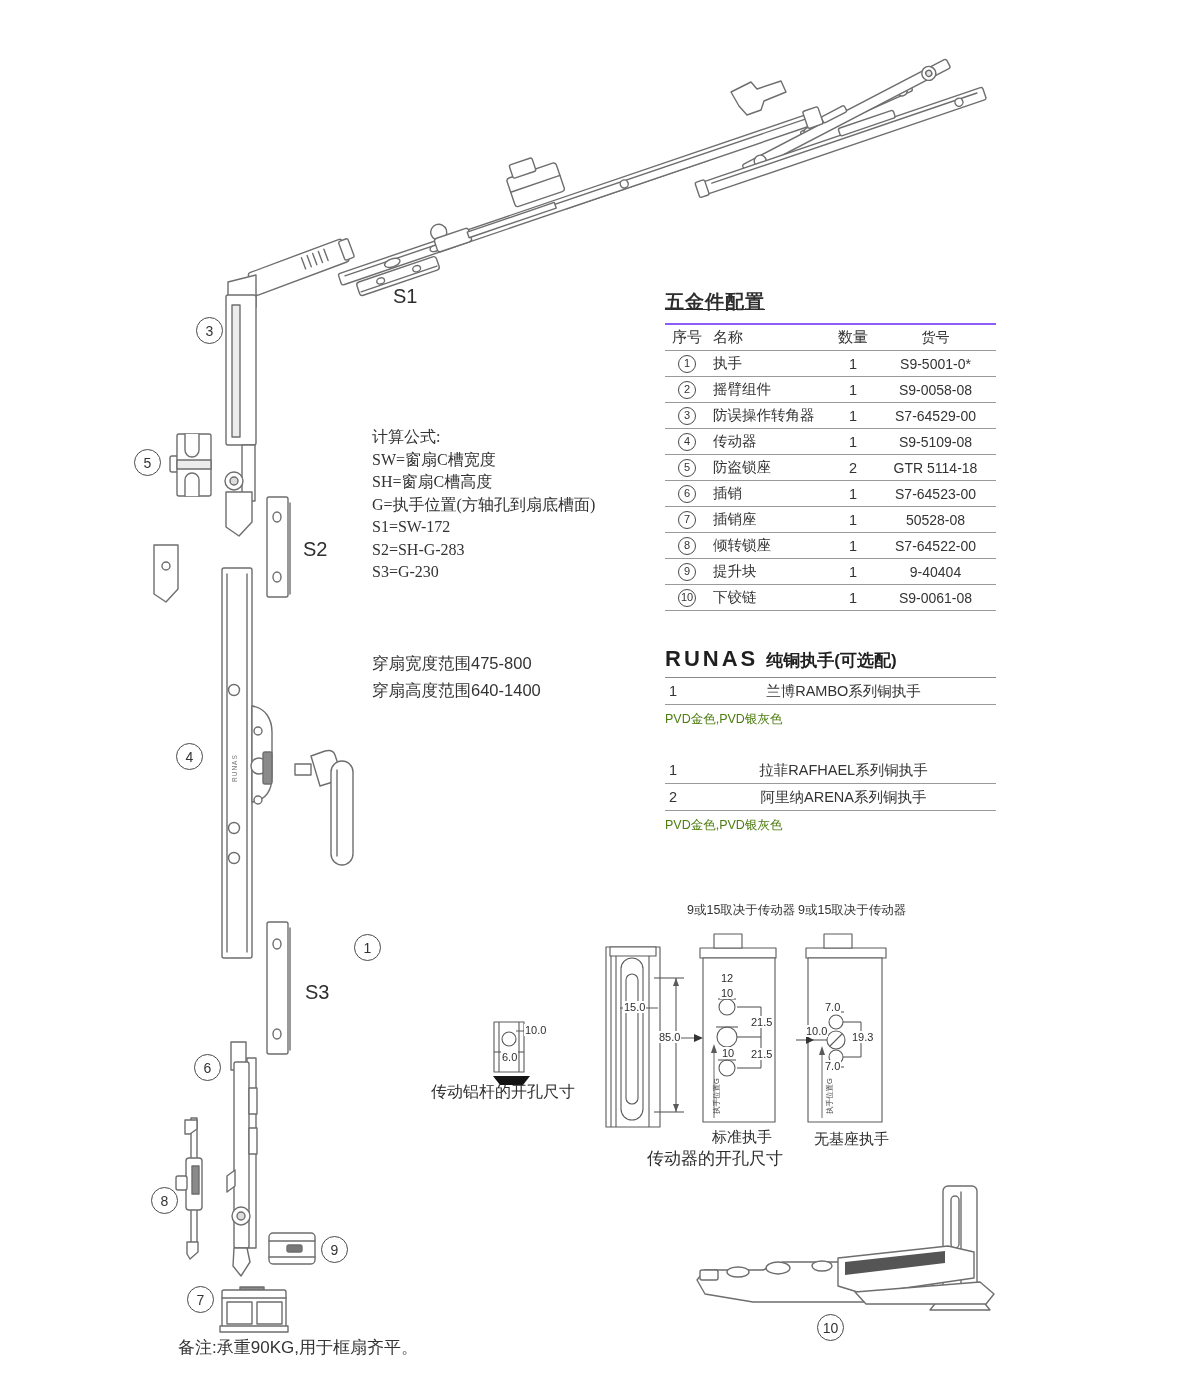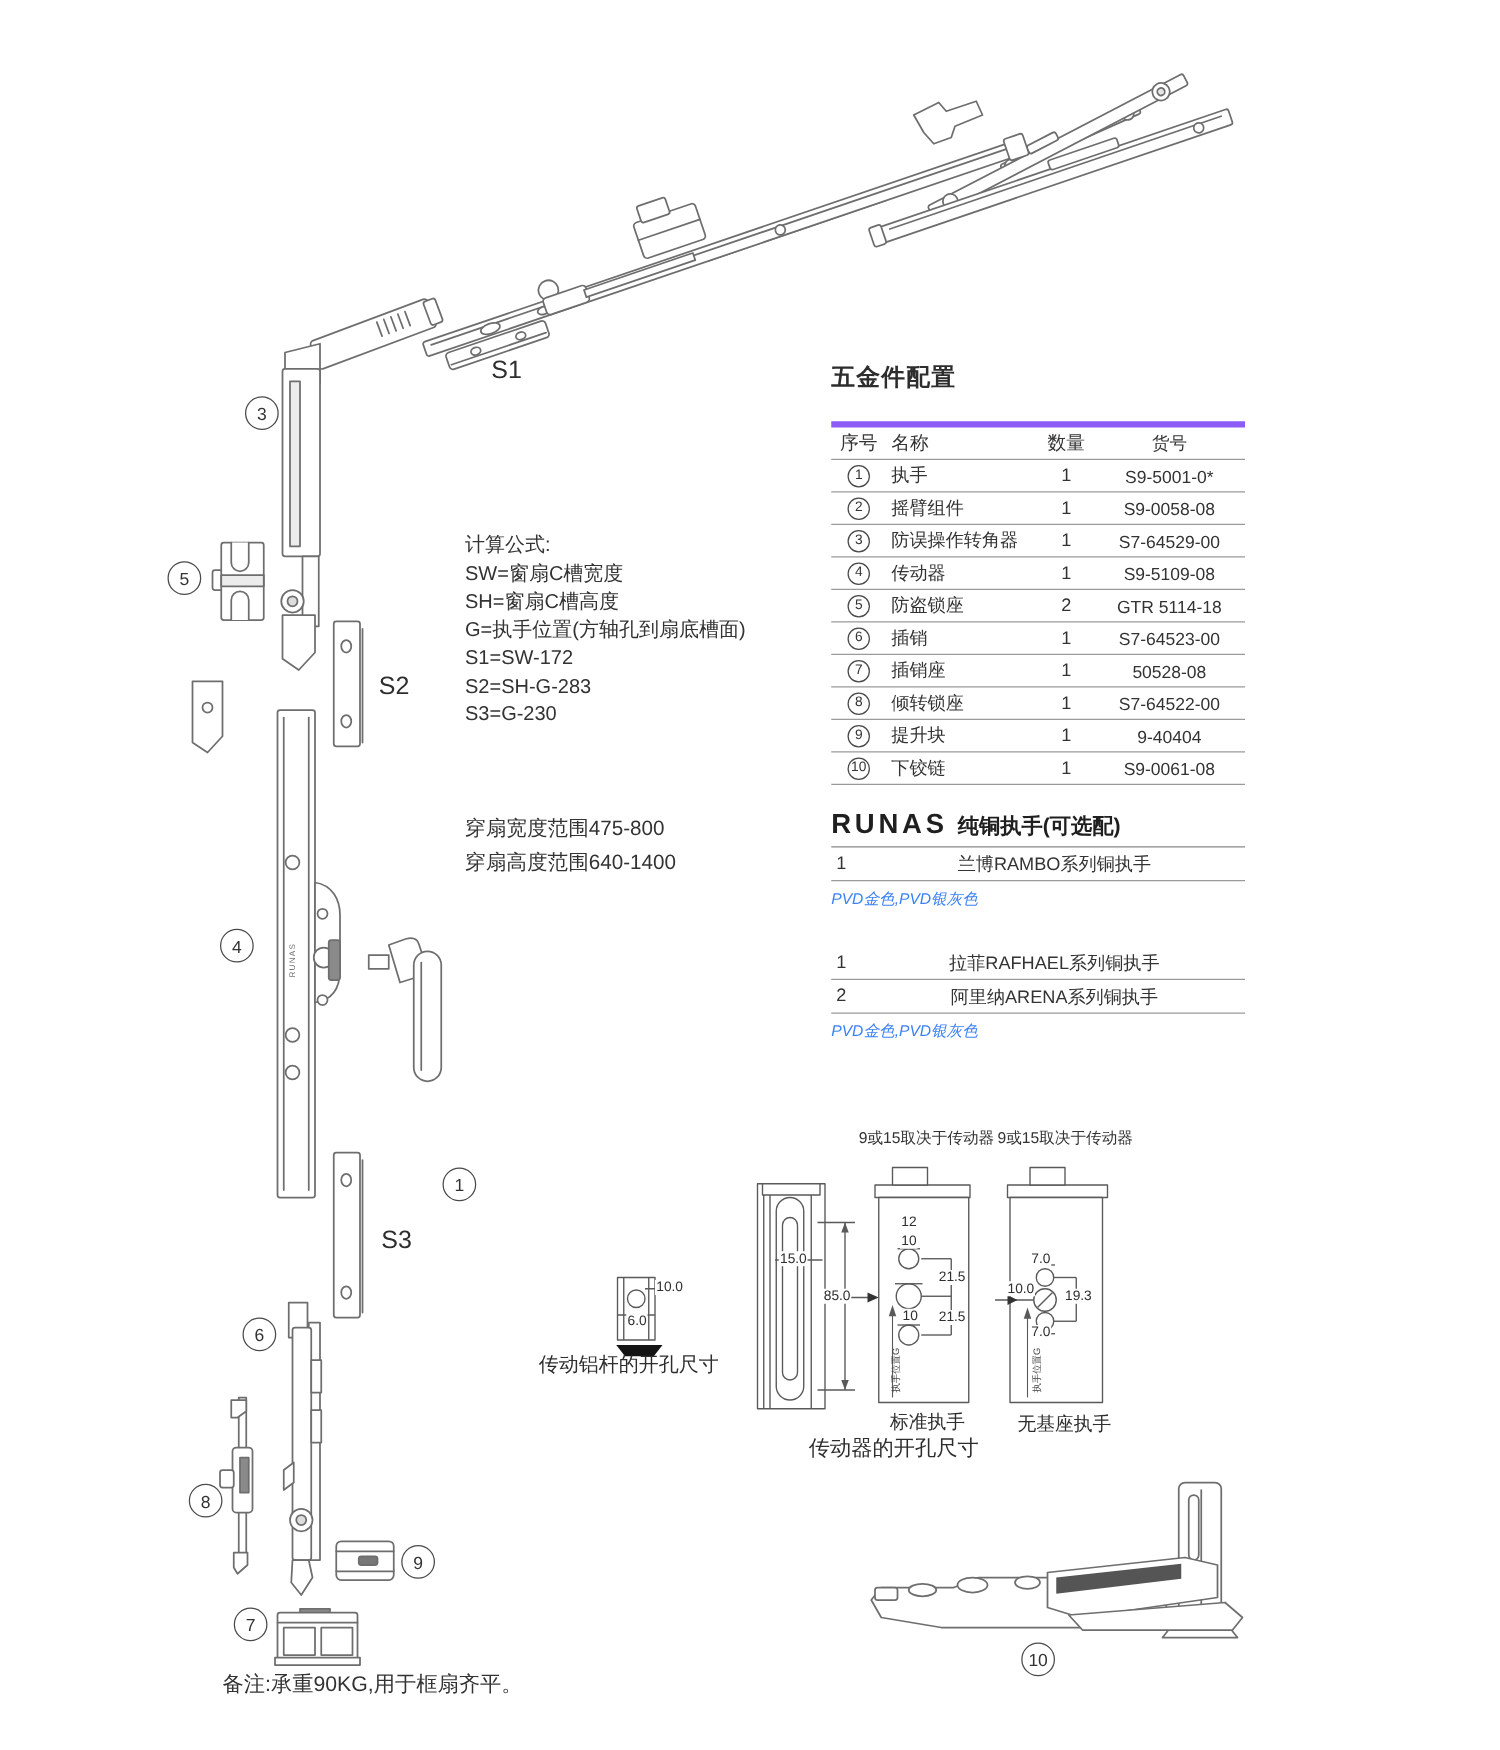--- a/index.html
+++ b/index.html
@@ -3,21 +3,21 @@
 <meta charset="utf-8">
 <style>
   * { margin:0; padding:0; box-sizing:border-box; }
   html,body { background:#ffffff; }
   body { font-family:"Liberation Sans","DejaVu Sans",sans-serif; color:#3a3a3a; }
   #page { position:relative; width:1200px; height:1400px; background:#fff; overflow:hidden; }
   .abs { position:absolute; }
 
   
   .hw-table { left:665px; top:289px; width:331px; }
-  .hw-title { font-size:19px; font-weight:bold; color:#2d2d2d; letter-spacing:1px; padding-bottom:22px; border-bottom:5px solid #8b5cf6; }
+  .hw-title { font-size:19px; font-weight:bold; color:#2d2d2d; letter-spacing:1px; padding-bottom:8px; border-bottom:2px solid #8b5cf6;text-decoration:underline; }
   .hw-head, .hw-row { display:flex; align-items:center; height:26px; border-bottom:1px solid #9a9a9a; }
   .hw-head { font-size:15px; color:#333; }
   .hw-row { font-size:14.5px; color:#333; }
   .c-no { width:44px; text-align:center; }
   .c-name { width:122px; text-align:left; padding-left:4px; }
   .c-qty { width:44px; text-align:center; }
   .c-code { flex:1; text-align:center; font-size:14px; }
   .rowcirc { display:inline-flex; align-items:center; justify-content:center; width:18px; height:18px; border:1.3px solid #4a4a4a; border-radius:50%; font-size:11px; line-height:1; background:#fff; }
   .hw-note { font-size:12.5px; color:#3d3d3d; padding-top:6px; white-space:nowrap; }
 
@@ -25,24 +25,24 @@
   .opt-block { left:665px; width:331px; }
   .opt-head { display:flex; align-items:baseline; gap:8px; padding-bottom:5px; border-bottom:1px solid #8a8a8a; white-space:nowrap; }
   .brand-runas { font-size:22px; font-weight:bold; letter-spacing:3px; color:#1f1f1f; }
   .brand-sued-light { font-size:19px; font-weight:400; color:#1f1f1f; }
   .brand-sued-bold { font-size:19px; font-weight:bold; color:#1f1f1f; margin-left:-6px; }
   .opt-title { font-size:17px; font-weight:bold; color:#1f1f1f; }
   .opt-title-sm { font-size:15.5px; font-weight:bold; color:#1f1f1f; }
   .opt-row { display:flex; align-items:center; height:27px; border-bottom:1px solid #9a9a9a; font-size:14.5px; color:#333; }
   .opt-no { width:56px; padding-left:4px; }
   .opt-name { flex:1; text-align:center; padding-right:30px; }
-  .opt-note { font-size:12.5px; color:#3b82f6; padding-top:6px;font-style:italic; }
+  .opt-note { font-size:12.5px; color:#4d7c0f; padding-top:6px; }
 
   
-  .formulas { left:372px; top:426px; font-size:16px; line-height:22.5px; color:#333; }
+  .formulas { left:372px; top:426px; font-size:16px; line-height:22.5px; color:#333;font-family:Liberation Serif, serif; }
   .ranges { left:372px; top:650px; font-size:16.5px; line-height:27px; color:#333; }
   .footer-note { left:178px; top:1336px; font-size:17px; color:#333; }
 
   
   .partlbl { position:absolute; width:27px; height:27px; border:1.6px solid #4a4a4a; border-radius:50%; display:flex; align-items:center; justify-content:center; font-size:14px; color:#333; background:#fff; }
   .slbl { position:absolute; font-size:20px; color:#2e2e2e; }
 
   
   .dim { position:absolute; font-size:11px; line-height:1.1; color:#2e2e2e; background:#fff; padding:0 1px; white-space:nowrap; }
   .dimhdr { position:absolute; font-size:12.5px; color:#333; white-space:nowrap; }

